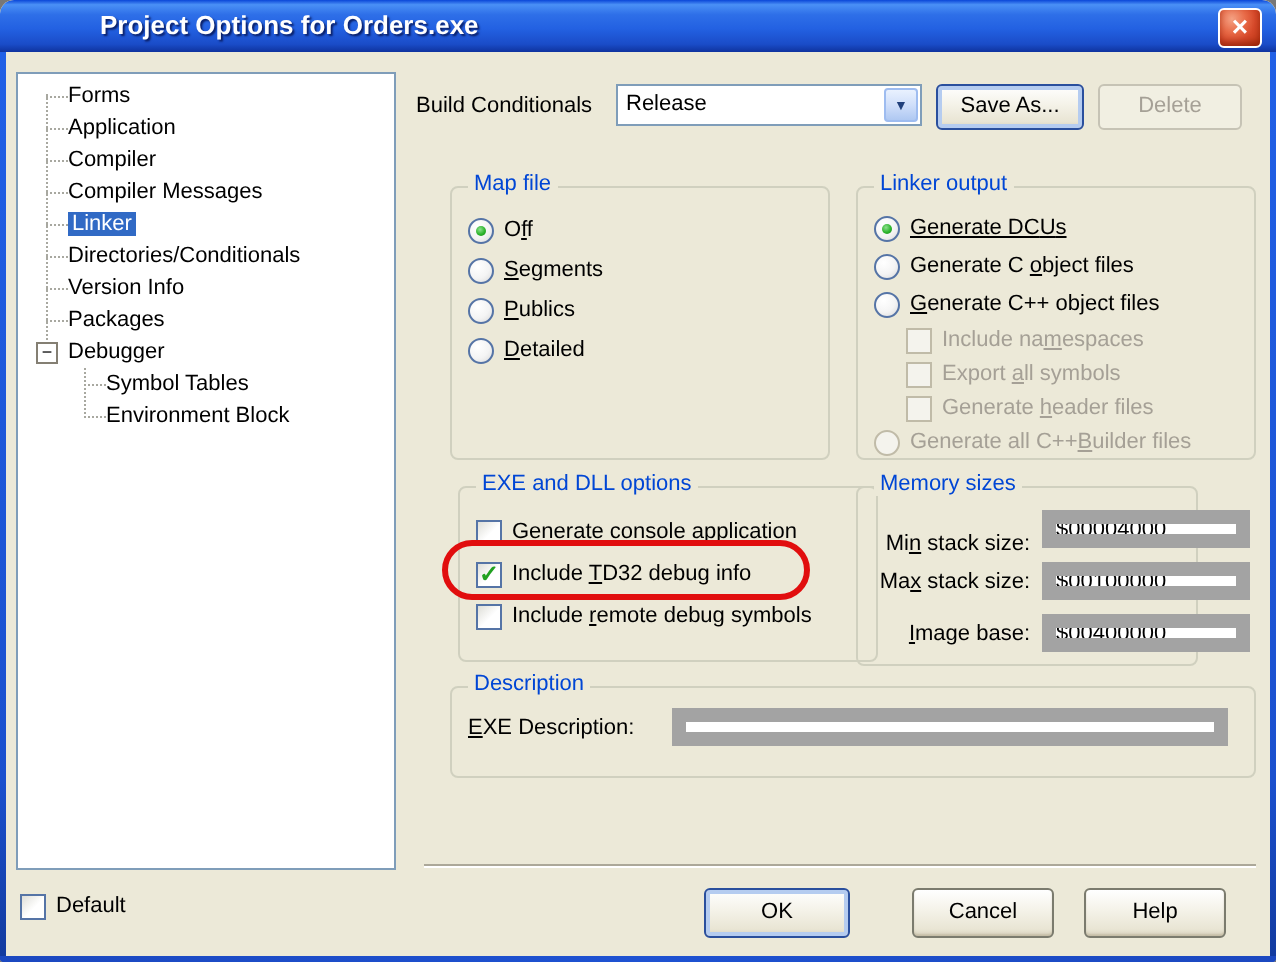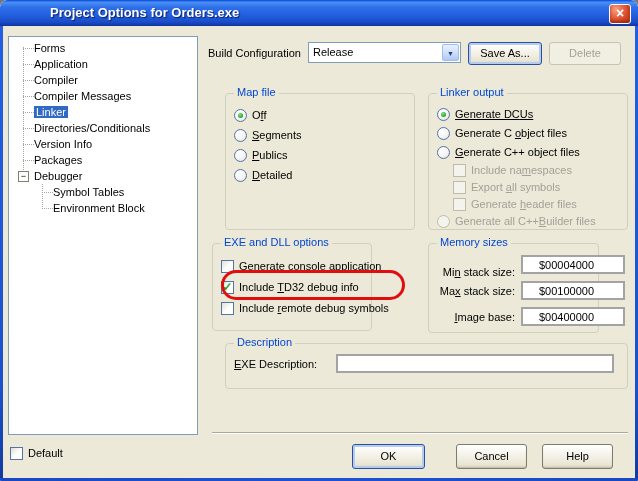--- a/index.html
+++ b/index.html
@@ -104,22 +104,22 @@
   .check {
     position:relative; width:13px; height:13px; flex:0 0 auto;
     border:1px solid #5574A6;
     background: linear-gradient(135deg,#DEDED8 0%, #FFFFFF 55%);
     color:#21A121; font-weight:bold; font-size:12px; line-height:11px; text-align:center;
   }
   .opt.disabled .radio, .opt.disabled .check { border-color:#C0BBA8; background:#F4F3ED; }
   .opt.disabled .olabel { color:#A5A096; }
 
   .xpinput {
-    position:absolute; border:2px solid #a3a3a3; background:#fff;
-    font-family:"Liberation Sans",sans-serif; font-size:11px; padding:1px 16px; outline:none;
+    position:absolute; border:7px solid #a3a3a3; background:#fff;
+    font-family:"Liberation Sans",sans-serif; font-size:11px; padding:1px 0; outline:none;
   }
   .flabel { position:absolute; height:16px; line-height:16px; }
 
   .separator { position:absolute; left:212px; top:432px; width:416px; height:2px;
     border-top:1px solid #ACA899; border-bottom:1px solid #FFFFFF; }
 
   .annotation {
     position:absolute; left:221px; top:270px; width:184px; height:30px;
     border:3px solid #E10E0E; border-radius:15px; z-index:4; pointer-events:none;
   }
@@ -182,21 +182,21 @@
     <div class="trow child">
       <span class="dash"></span>
       <span class="tlabel">Symbol Tables</span>
     </div>
     <div class="trow child">
       <span class="dash"></span>
       <span class="tlabel">Environment Block</span>
     </div>
   </div>
 
-  <div class="bc-label">Build Configuration</div>
+  <div class="bc-label">Build Conditionals</div>
   <div class="combo">
     <span class="combo-text">Release</span>
     <span class="combo-btn">▼</span>
   </div>
   <div class="xp-btn focusring" style="left:468px; top:42px; width:74px;">Save As...</div>
   <div class="xp-btn disabled" style="left:549px; top:42px; width:72px;">Delete</div>
 
   <div class="group" style="left:225px; top:93px; width:190px; height:137px;">
     <span class="gtitle">Map file</span>
     <div class="opt" style="left:8px; top:13px;">
@@ -242,21 +242,21 @@
     <div class="opt disabled" style="left:24px; top:102px;">
       <span class="check"></span>
       <span class="olabel">Generate <u>h</u>eader files</span>
     </div>
     <div class="opt disabled" style="left:8px; top:119px;">
       <span class="radio"></span>
       <span class="olabel">Generate all C++<u>B</u>uilder files</span>
     </div>
   </div>
 
-  <div class="group" style="left:212px; top:243px; width:160px; height:88px;">
+  <div class="group" style="left:229px; top:243px; width:210px; height:88px;">
     <span class="gtitle">EXE and DLL options</span>
     <div class="opt" style="left:8px; top:14px;">
       <span class="check"></span>
       <span class="olabel">Generate <u>c</u>onsole application</span>
     </div>
     <div class="opt" style="left:8px; top:35px;">
       <span class="check">✓</span>
       <span class="olabel">Include <u>T</u>D32 debug info</span>
     </div>
     <div class="opt" style="left:8px; top:56px;">

